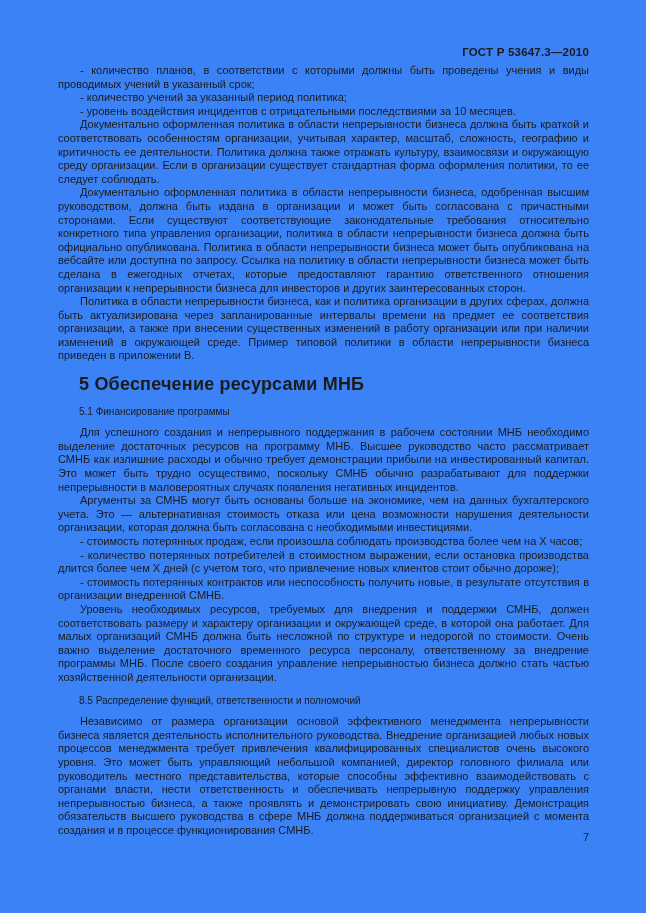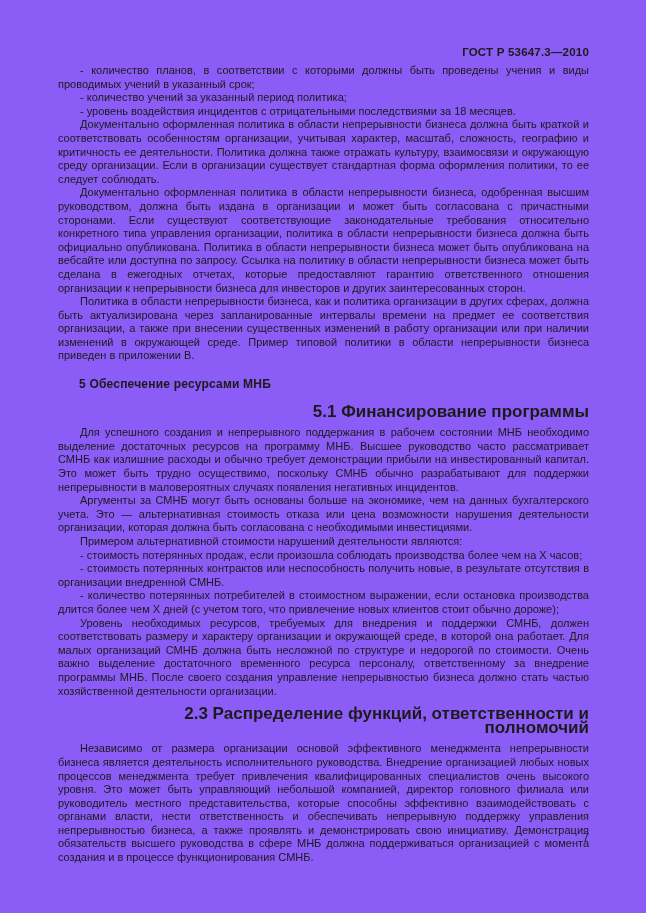--- a/index.html
+++ b/index.html
@@ -1,20 +1,20 @@
 <!DOCTYPE html>
 <html><head>
 <meta charset="utf-8">
 <style>
   html, body { margin: 0; padding: 0; background: #ffffff; }
   .page {
     position: relative;
     width: 646px;
     height: 913px;
-    background: #8b5cf6;
+    background: #3b82f6;
     font-family: "Liberation Sans", "DejaVu Sans", sans-serif;
     color: #1b1b1b;
     overflow: hidden;
   }
   .doc-header {
     position: absolute;
     top: 46px;
     left: 58px;
     right: 57px;
     text-align: right;
@@ -26,32 +26,32 @@
     position: absolute;
     top: 64px;
     left: 58px;
     right: 57px;
     font-size: 11px;
     line-height: 13.6px;
     text-align: justify;
   }
   .block { text-indent: 22px; }
   .block.heading1 {
-    font-size: 12px;
+    font-size: 18px;
     font-weight: bold;
     text-align: left;
     text-indent: 0;
     padding-left: 21px;
     margin: 15px 0 13px 0;
     letter-spacing: 0.2px;
   }
   .block.heading2 {
-    font-size: 17px;
-    font-weight: bold;
-    text-align: right;
+    font-size: 10px;
+    font-weight: normal;
+    text-align: left;
     text-indent: 0;
     padding-left: 21px;
     margin: 9px 0 8px 0;
   }
   .page-number {
     position: absolute;
     top: 831px;
     left: 58px;
     right: 57px;
     text-align: right;
@@ -60,31 +60,30 @@
 </style>
 </head>
 <body>
 
 <div class="page">
   <div class="doc-header">ГОСТ Р 53647.3—2010</div>
 
   <div class="doc-body">
       <div class="block list-item">- количество планов, в соответствии с которыми должны быть проведены учения и виды проводимых учений в указанный срок;</div>
       <div class="block list-item">- количество учений за указанный период политика;</div>
-      <div class="block list-item">- уровень воздействия инцидентов с отрицательными последствиями за 18 месяцев.</div>
+      <div class="block list-item">- уровень воздействия инцидентов с отрицательными последствиями за 10 месяцев.</div>
       <div class="block paragraph">Документально оформленная политика в области непрерывности бизнеса должна быть краткой и соответствовать особенностям организации, учитывая характер, масштаб, сложность, географию и критичность ее деятельности. Политика должна также отражать культуру, взаимосвязи и окружающую среду организации. Если в организации существует стандартная форма оформления политики, то ее следует соблюдать.</div>
       <div class="block paragraph">Документально оформленная политика в области непрерывности бизнеса, одобренная высшим руководством, должна быть издана в организации и может быть согласована с причастными сторонами. Если существуют соответствующие законодательные требования относительно конкретного типа управления организации, политика в области непрерывности бизнеса должна быть официально опубликована. Политика в области непрерывности бизнеса может быть опубликована на вебсайте или доступна по запросу. Ссылка на политику в области непрерывности бизнеса может быть сделана в ежегодных отчетах, которые предоставляют гарантию ответственного отношения организации к непрерывности бизнеса для инвесторов и других заинтересованных сторон.</div>
       <div class="block paragraph">Политика в области непрерывности бизнеса, как и политика организации в других сферах, должна быть актуализирована через запланированные интервалы времени на предмет ее соответствия организации, а также при внесении существенных изменений в работу организации или при наличии изменений в окружающей среде. Пример типовой политики в области непрерывности бизнеса приведен в приложении В.</div>
       <div class="block heading1">5 Обеспечение ресурсами МНБ</div>
       <div class="block heading2">5.1 Финансирование программы</div>
       <div class="block paragraph">Для успешного создания и непрерывного поддержания в рабочем состоянии МНБ необходимо выделение достаточных ресурсов на программу МНБ. Высшее руководство часто рассматривает СМНБ как излишние расходы и обычно требует демонстрации прибыли на инвестированный капитал. Это может быть трудно осуществимо, поскольку СМНБ обычно разрабатывают для поддержки непрерывности в маловероятных случаях появления негативных инцидентов.</div>
       <div class="block paragraph">Аргументы за СМНБ могут быть основаны больше на экономике, чем на данных бухгалтерского учета. Это — альтернативная стоимость отказа или цена возможности нарушения деятельности организации, которая должна быть согласована с необходимыми инвестициями.</div>
-      <div class="block paragraph">Примером альтернативной стоимости нарушений деятельности являются:</div>
       <div class="block list-item">- стоимость потерянных продаж, если произошла соблюдать производства более чем на X часов;</div>
+      <div class="block list-item">- количество потерянных потребителей в стоимостном выражении, если остановка производства длится более чем X дней (с учетом того, что привлечение новых клиентов стоит обычно дороже);</div>
       <div class="block list-item">- стоимость потерянных контрактов или неспособность получить новые, в результате отсутствия в организации внедренной СМНБ.</div>
-      <div class="block list-item">- количество потерянных потребителей в стоимостном выражении, если остановка производства длится более чем X дней (с учетом того, что привлечение новых клиентов стоит обычно дороже);</div>
       <div class="block paragraph">Уровень необходимых ресурсов, требуемых для внедрения и поддержки СМНБ, должен соответствовать размеру и характеру организации и окружающей среде, в которой она работает. Для малых организаций СМНБ должна быть несложной по структуре и недорогой по стоимости. Очень важно выделение достаточного временного ресурса персоналу, ответственному за внедрение программы МНБ. После своего создания управление непрерывностью бизнеса должно стать частью хозяйственной деятельности организации.</div>
-      <div class="block heading2">2.3 Распределение функций, ответственности и полномочий</div>
+      <div class="block heading2">8.5 Распределение функций, ответственности и полномочий</div>
       <div class="block paragraph">Независимо от размера организации основой эффективного менеджмента непрерывности бизнеса является деятельность исполнительного руководства. Внедрение организацией любых новых процессов менеджмента требует привлечения квалифицированных специалистов очень высокого уровня. Это может быть управляющий небольшой компанией, директор головного филиала или руководитель местного представительства, которые способны эффективно взаимодействовать с органами власти, нести ответственность и обеспечивать непрерывную поддержку управления непрерывностью бизнеса, а также проявлять и демонстрировать свою инициативу. Демонстрация обязательств высшего руководства в сфере МНБ должна поддерживаться организацией с момента создания и в процессе функционирования СМНБ.</div>
     </div>
 
   <div class="page-number">7</div>
 </div>
 
 </body></html>

